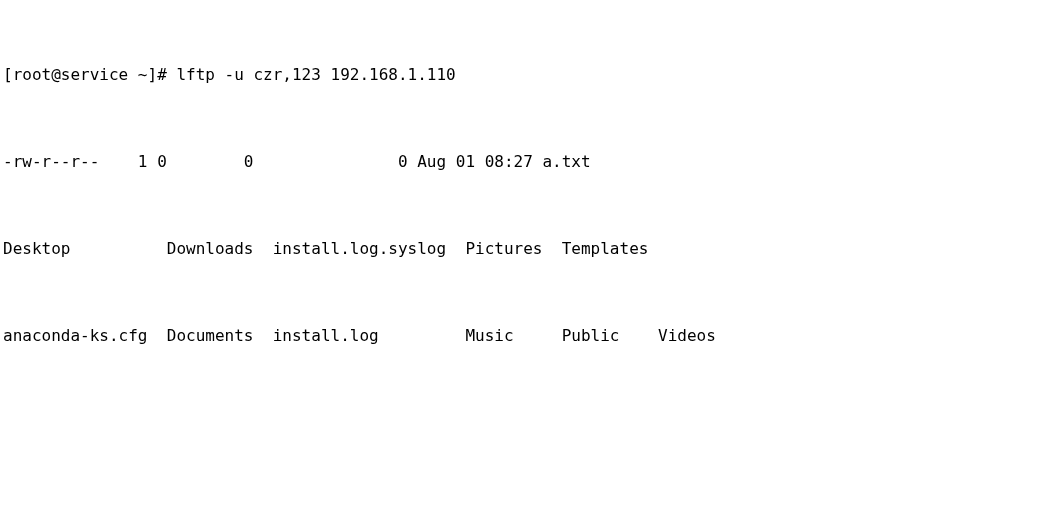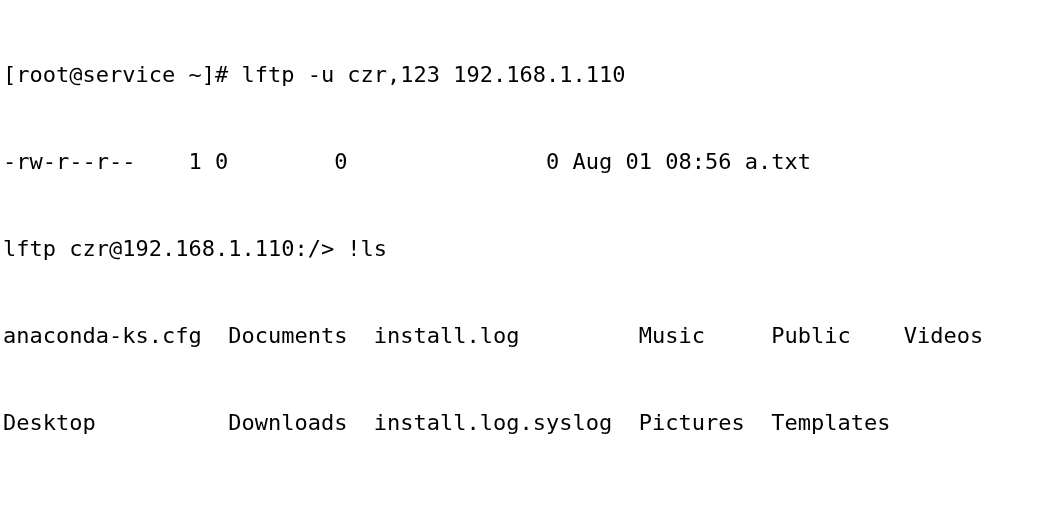--- a/index.html
+++ b/index.html
@@ -13,44 +13,43 @@
     height: 526px;
     overflow: hidden;
     font-family: "DejaVu Sans Mono", "Liberation Mono", monospace;
   }
   #terminal {
     width: 1055px;
     height: 526px;
     background: #ffffff;
     color: #000000;
     font-family: "DejaVu Sans Mono", "Liberation Mono", monospace;
-    font-size: 22px;
+    font-size: 16px;
     line-height: 29px;
     letter-spacing: 0px;
     padding: 2px 0 0 3px;
     box-sizing: border-box;
     overflow: hidden;
     white-space: pre;
     -webkit-font-smoothing: none;
   }
   .line {
     height: 29px;
     white-space: pre;
     font-family: "DejaVu Sans Mono", "Liberation Mono", monospace;
   }
 </style>
 </head>
 <body>
 
 <div id="terminal">
   <div class="line">[root@service ~]# lftp -u czr,123 192.168.1.110</div>
-  <div class="line">-rw-r--r--    1 0        0               0 Aug 01 08:56 a.txt</div>
-  <div class="line">lftp czr@192.168.1.110:/&gt; !ls</div>
+  <div class="line">-rw-r--r--    1 0        0               0 Aug 01 08:27 a.txt</div>
+  <div class="line">Desktop          Downloads  install.log.syslog  Pictures  Templates</div>
   <div class="line">anaconda-ks.cfg  Documents  install.log         Music     Public    Videos</div>
-  <div class="line">Desktop          Downloads  install.log.syslog  Pictures  Templates</div>
   
   
   
   
   
   
   
   
   
   

